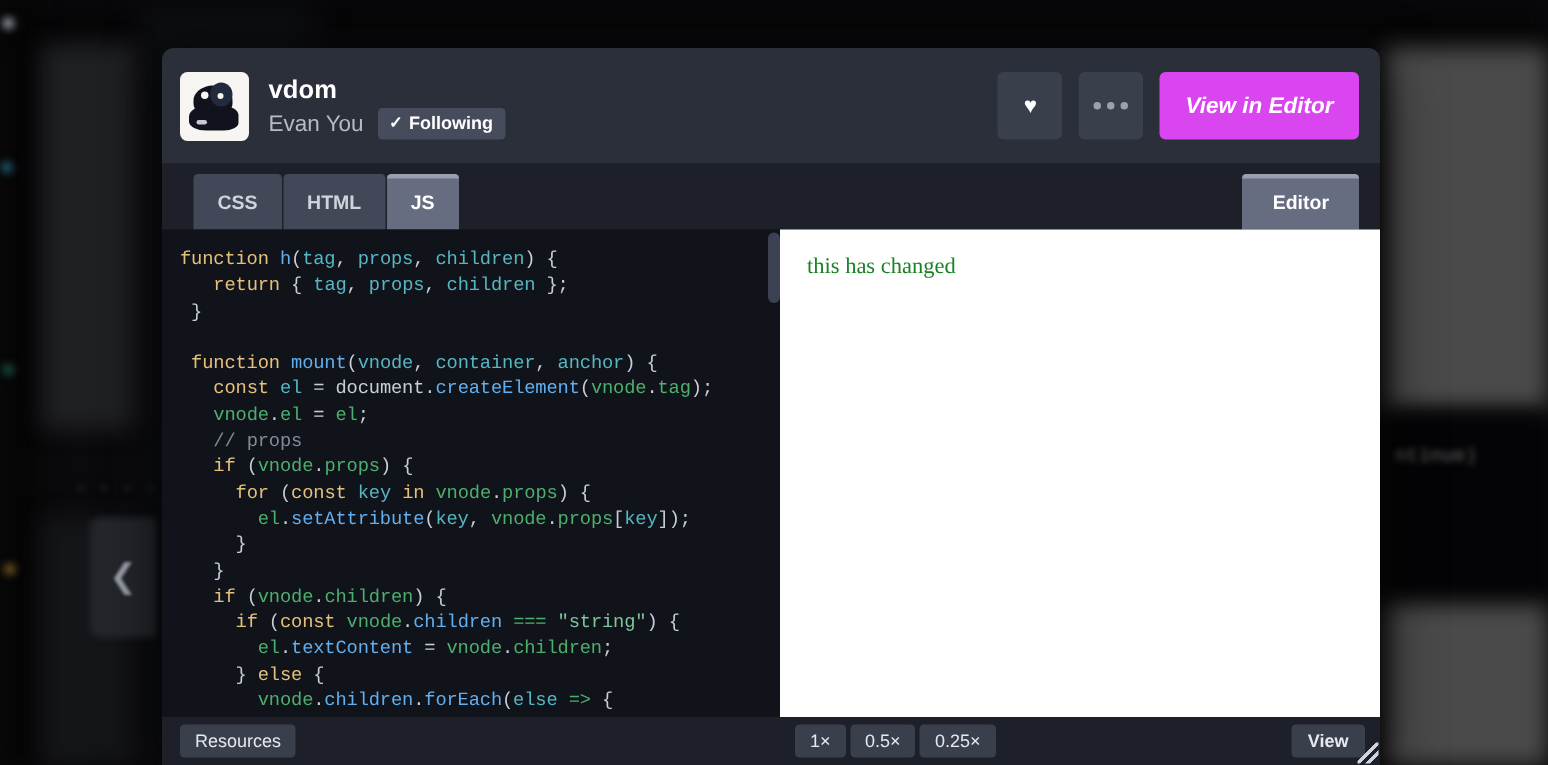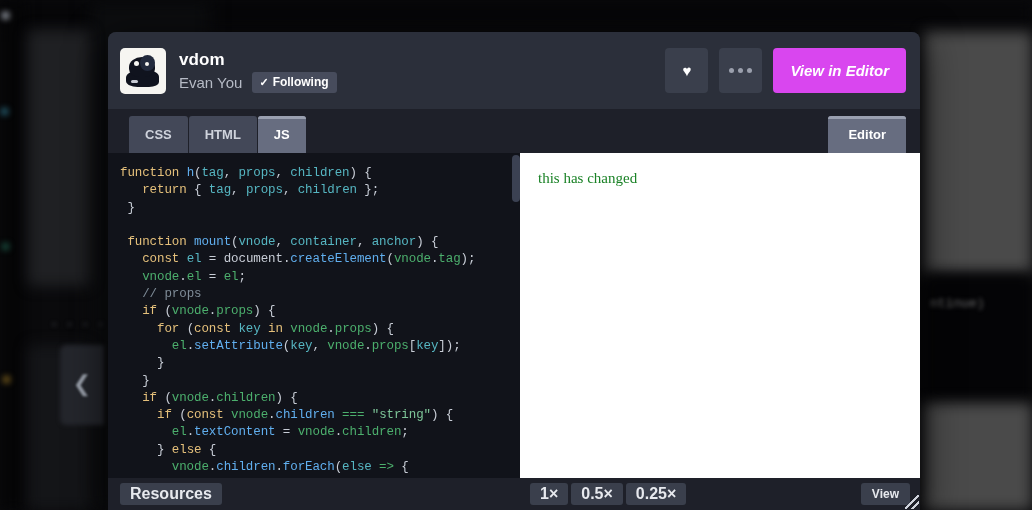--- a/index.html
+++ b/index.html
@@ -270,21 +270,21 @@
     display: flex; align-items: center; padding-left: 12px;
   }
   .footer-right {
     flex: 1 1 auto; display: flex; align-items: center;
     padding: 0 10px 0 10px; gap: 0;
     position: relative;
   }
   .pill {
     background: #3a3f4c;
     color: #e7e9ee;
-    font-size: 16px; font-weight: bold;
+    font-size: 12px; font-weight: normal;
     height: 22px;
     padding: 0 10px;
     display: flex; align-items: center; justify-content: center;
     border-radius: 3px;
   }
   .zoom-group { display: flex; gap: 3px; }
   .rerun-btn {
     margin-left: auto;
     background: #3a3f4c;
     color: #e7e9ee;

